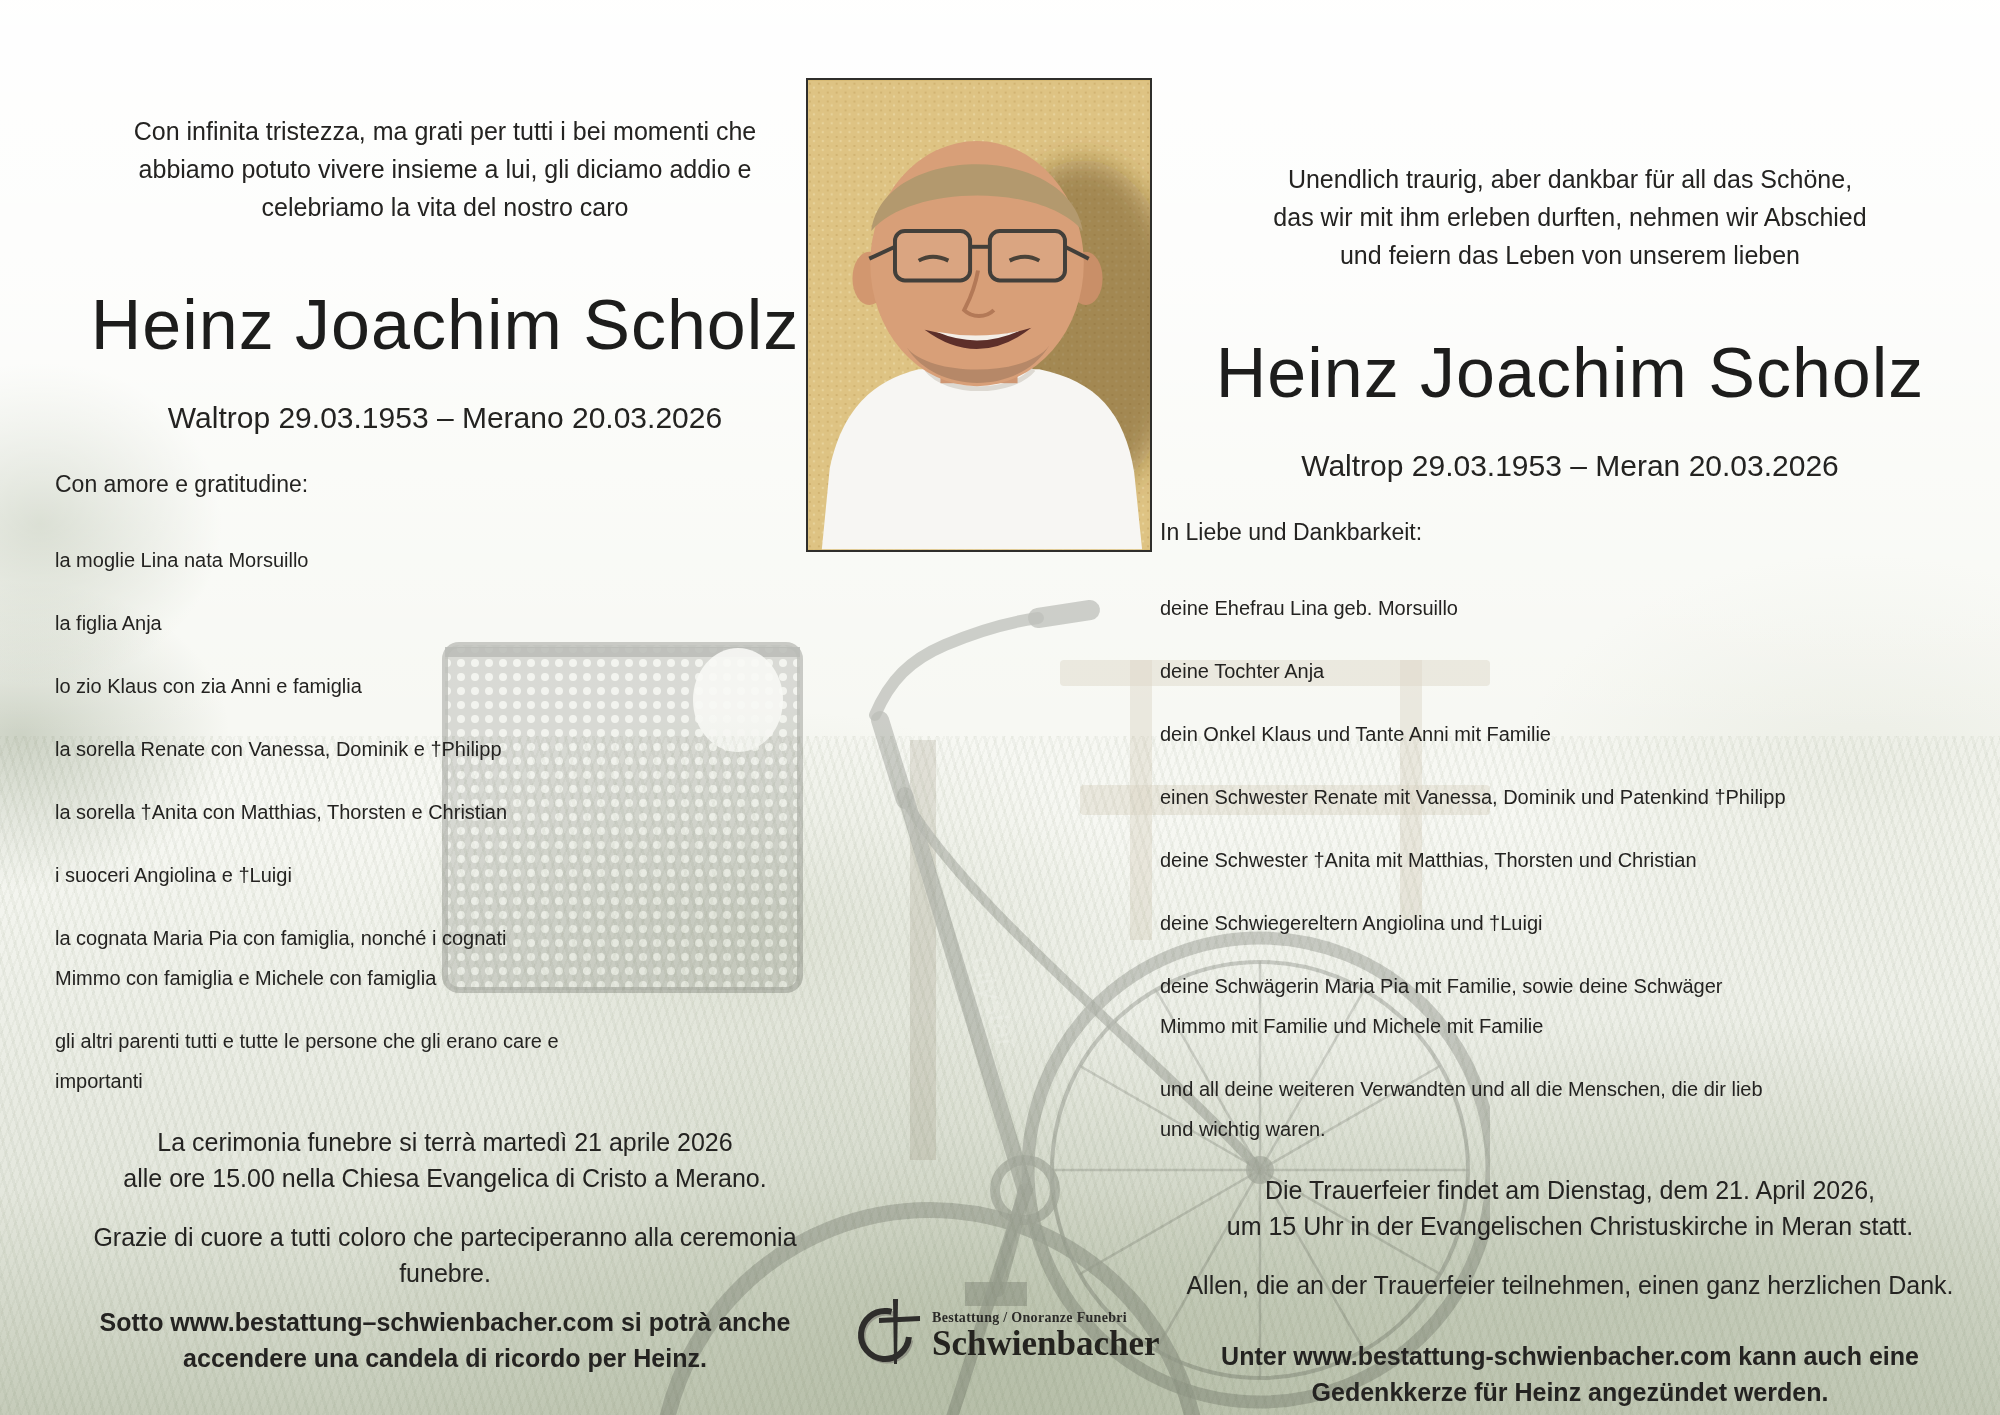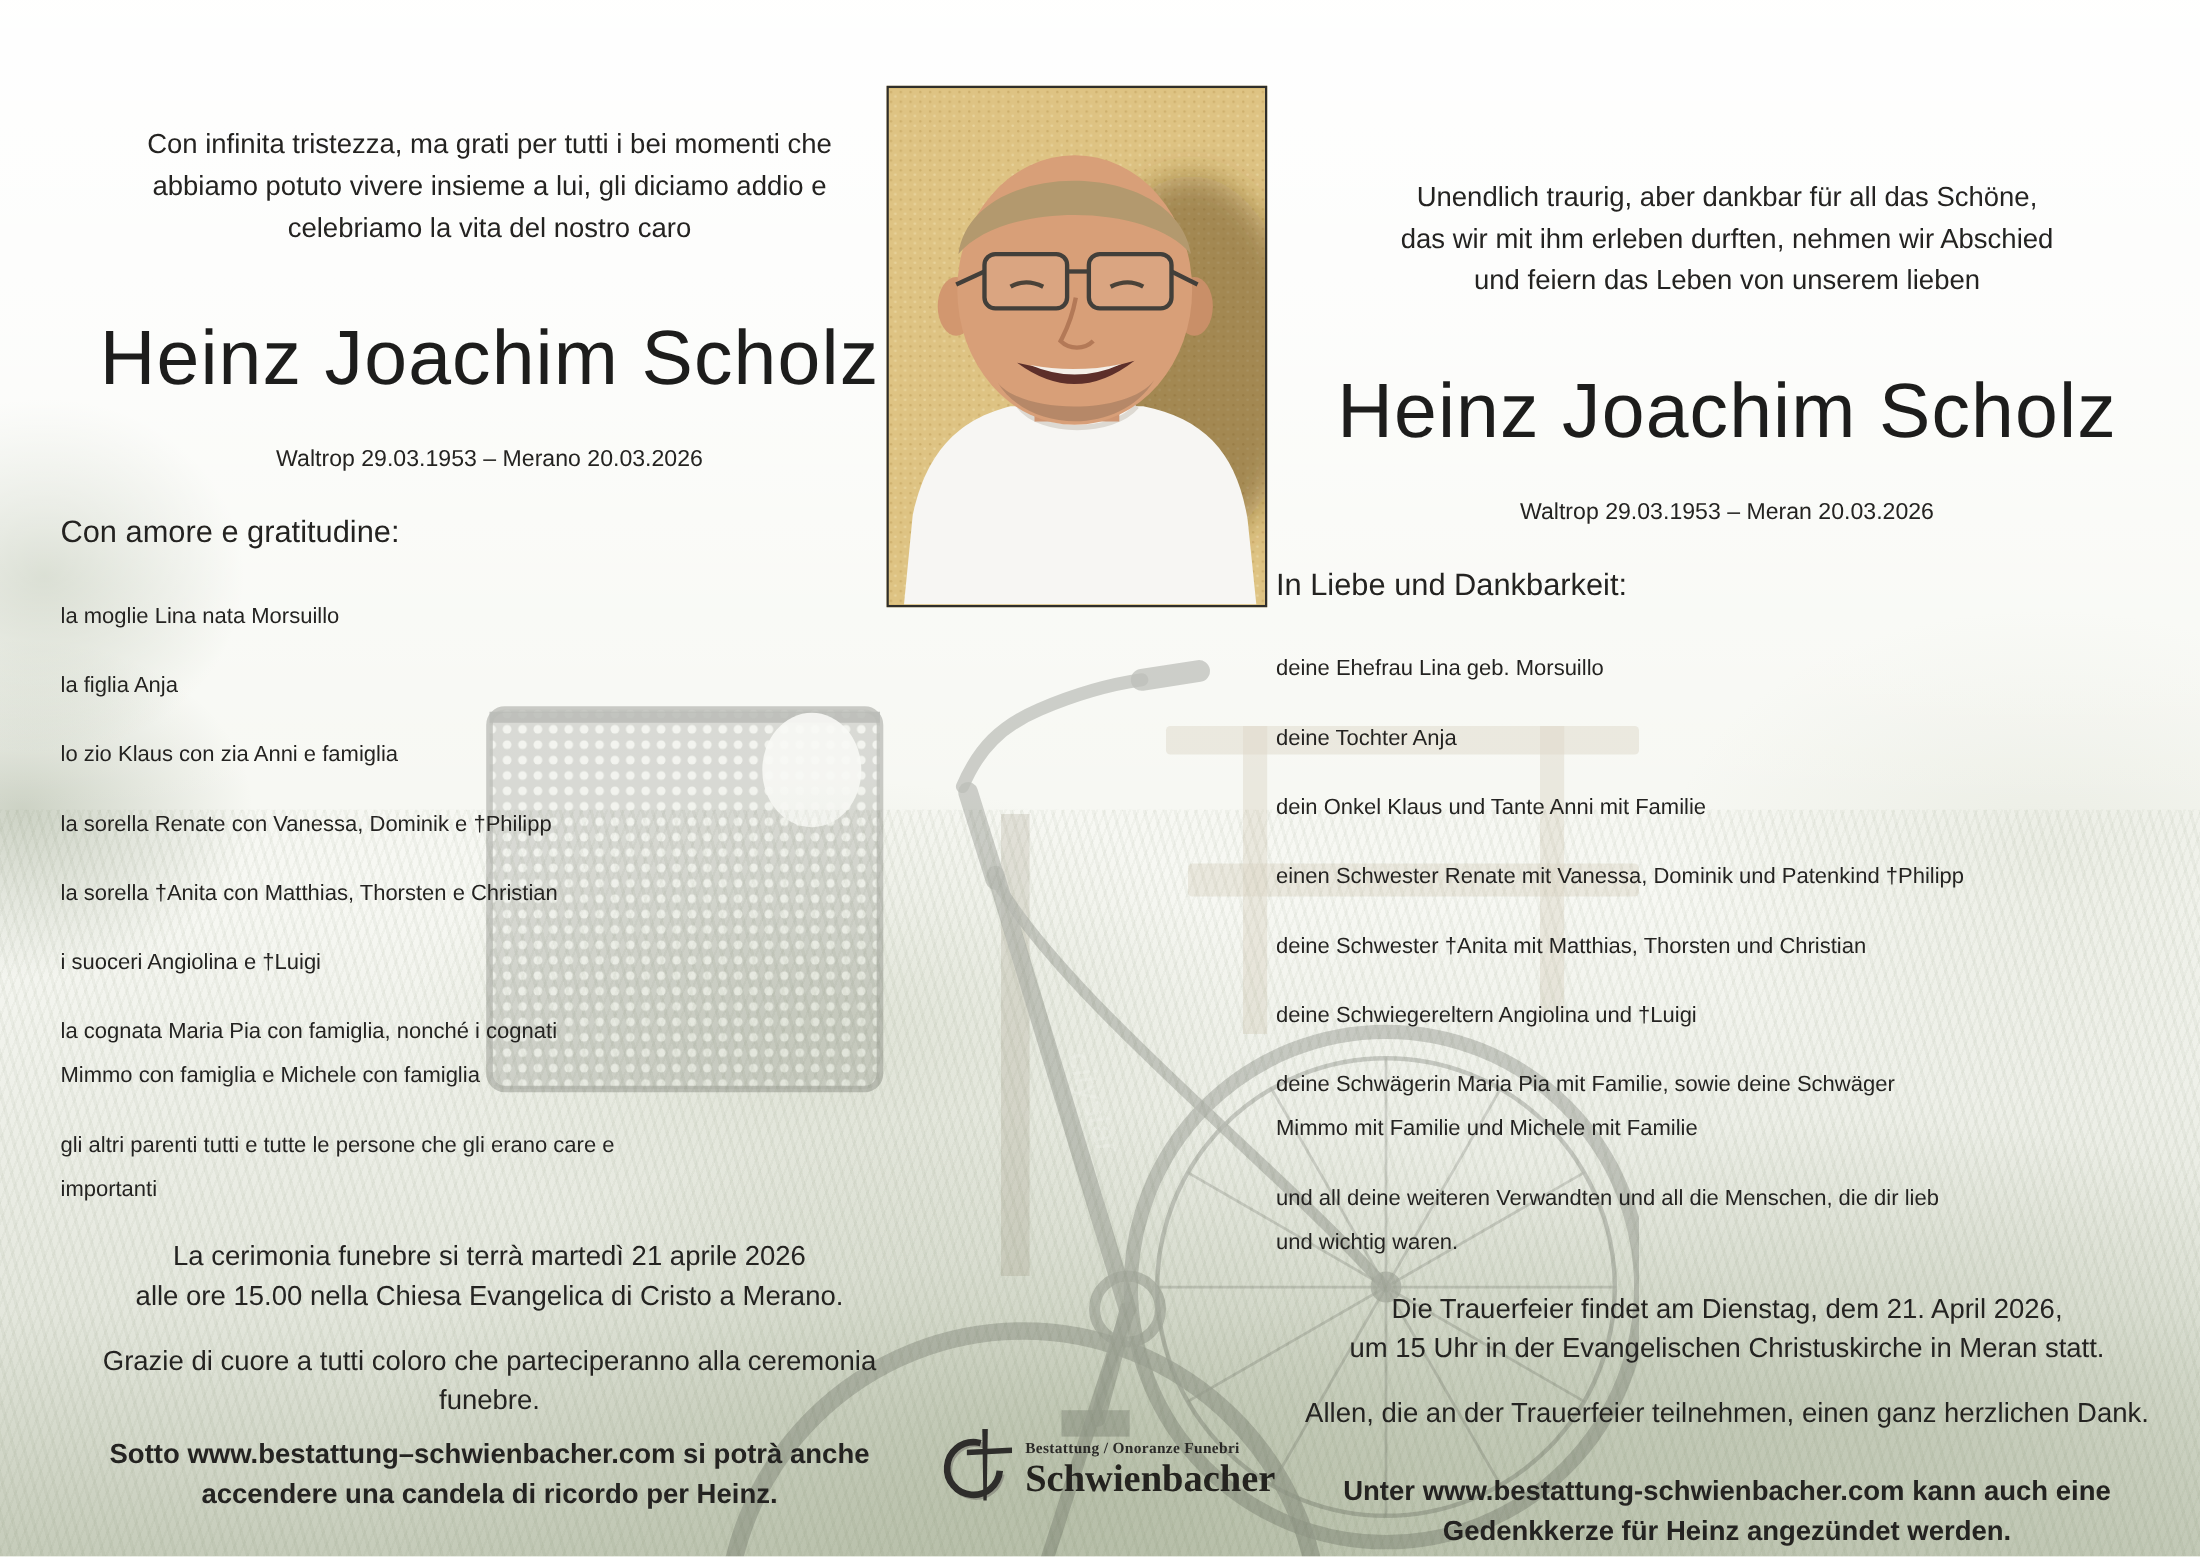--- a/index.html
+++ b/index.html
@@ -36,22 +36,22 @@
   }
   .bike-art { position:absolute; left:370px; top:530px; width:1120px; height:885px; opacity:.30; }
 
   
   .col { position:absolute; }
   .col-left  { left:55px;   top:112px; width:780px; }
   .col-right { left:1160px; top:112px; width:820px;margin-top:48px; }
   .block { white-space:pre-line; }
   .intro { font-size:25px; line-height:38px; text-align:center; }
   .name  { font-size:70px; line-height:74px; letter-spacing:1px; font-weight:400; text-align:center; margin-top:62px; color:#1d1d1c; }
-  .dates { font-size:21px; line-height:40px; text-align:center; margin-top:36px; }
-  .salutation { font-size:28px; line-height:40px; margin-top:26px; }
+  .dates { font-size:30px; line-height:40px; text-align:center; margin-top:36px; }
+  .salutation { font-size:23px; line-height:40px; margin-top:26px; }
   .mourners { margin-top:36px; }
   .mourner { font-size:20px; line-height:40px; margin-bottom:23px; }
   .footer-block { font-size:25px; line-height:36px; text-align:center; }
   .ceremony { margin-top:22px; }
   .thanks   { margin-top:23px; }
   .website  { margin-top:13px;font-weight:bold; }
   .col-right .website { margin-top:35px; }
 
   
   .photo {

